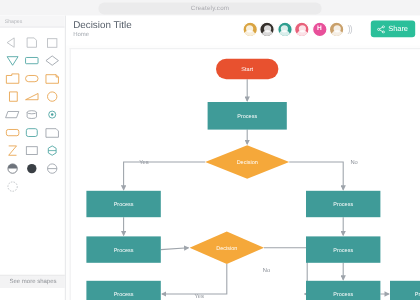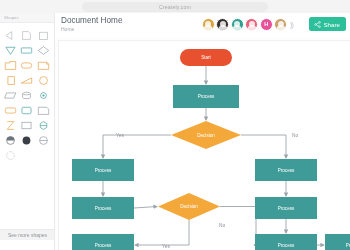--- a/index.html
+++ b/index.html
@@ -234,21 +234,21 @@
             <circle cx="10" cy="8" r="6" fill="none" stroke="#b9bcc1" stroke-width="1.1" stroke-dasharray="2 1.6"></circle>
           </svg>
         </div>
       </div>
     <div class="sb-footer">
       <span class="sb-footer-text">See more shapes</span>
     </div>
   </div>
 
   <div class="doc-header">
-    <div class="doc-title">Document Home</div>
+    <div class="doc-title">Decision Title</div>
     <div class="doc-sub">Home</div>
 
     <div class="avatars" id="avatar-list">
         <div class="av" style="background: rgb(217, 164, 65);">
           <span class="face"></span>
           <span class="body"></span>
         </div>
         <div class="av" style="background: rgb(53, 48, 44);">
           <span class="face"></span>
           <span class="body"></span>

